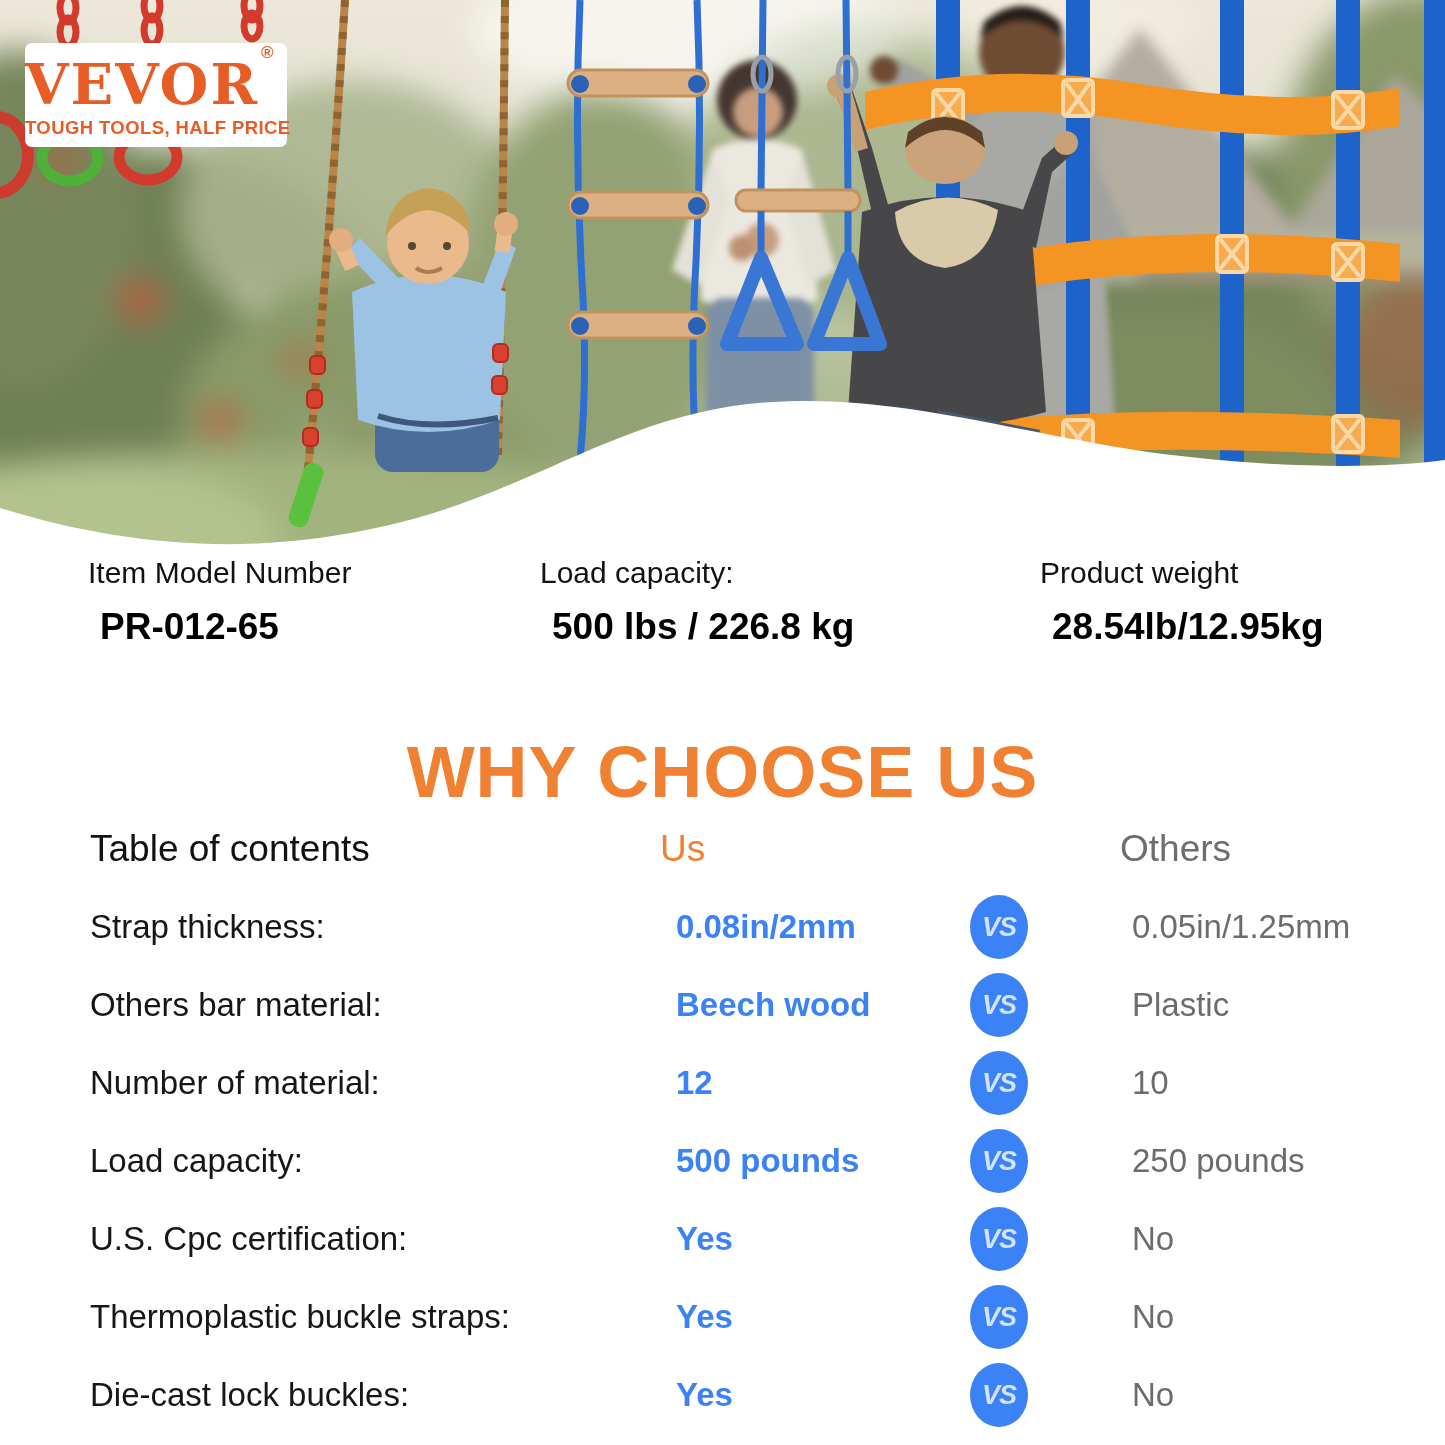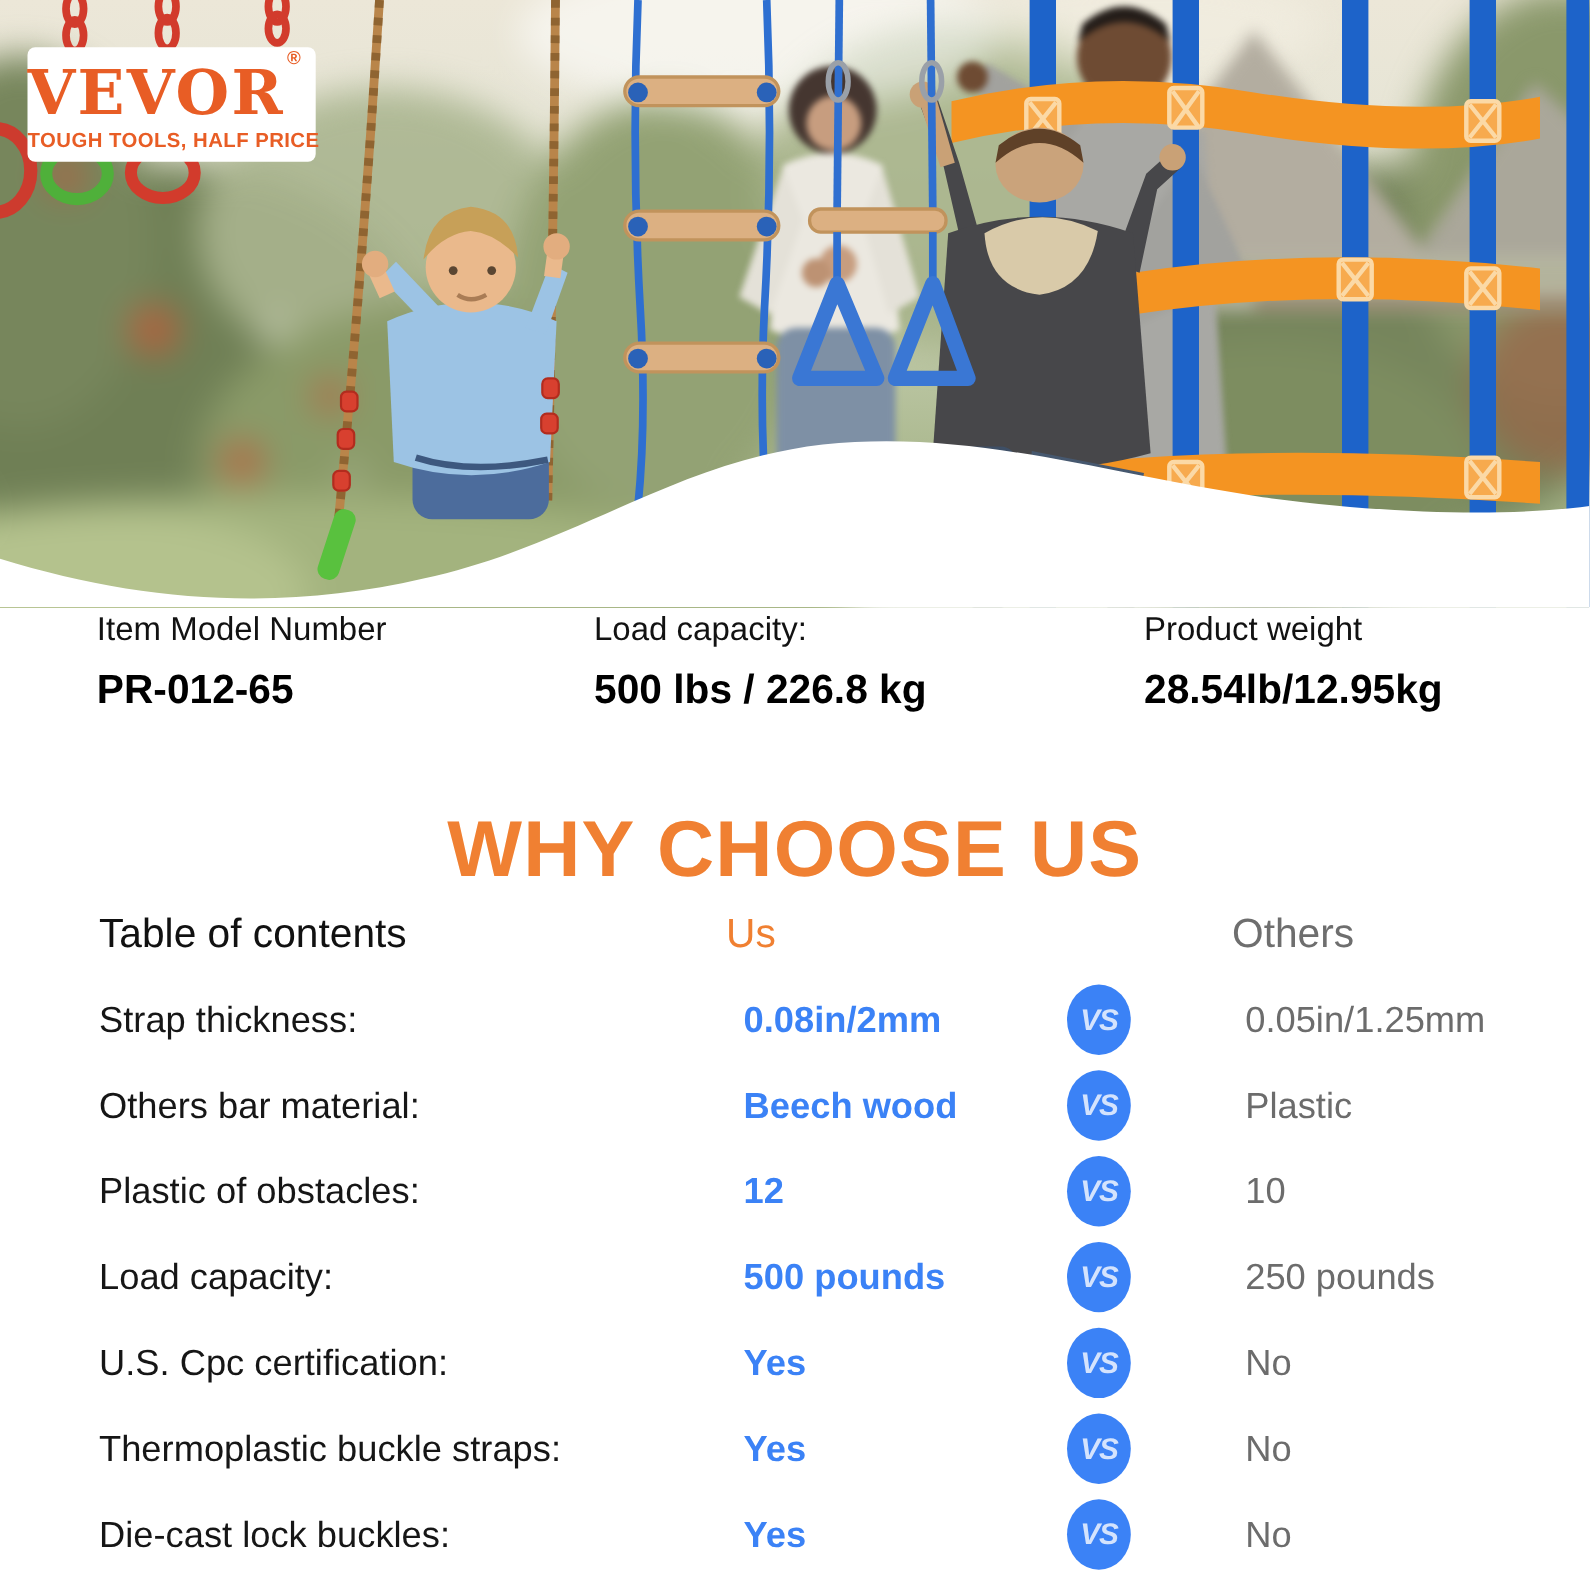--- a/index.html
+++ b/index.html
@@ -26,21 +26,21 @@
     font-family:"DejaVu Serif","Liberation Serif",serif;font-weight:900;
     font-size:56px;line-height:56px;color:#e85d25;letter-spacing:2px;position:relative;
   }
   .logo-word sup{font-size:17px;position:relative;top:-26px;left:2px;font-family:"Liberation Sans",sans-serif;font-weight:700;}
   .logo-tagline{
     font-size:18.5px;font-weight:700;color:#e85d25;letter-spacing:.4px;margin-top:5px;white-space:nowrap;
   }
   
   .spec{position:absolute;top:556px;}
   .spec .lbl{font-size:30px;color:#121212;}
-  .spec .val{font-size:37px;font-weight:700;color:#000;margin-top:16px;}
+  .spec .val{font-size:37px;font-weight:700;color:#000;margin-top:16px;margin-left:12px;}
   .spec1{left:88px;} .spec2{left:540px;} .spec3{left:1040px;}
   
   .why{
     position:absolute;top:690px;left:0;width:1445px;text-align:center;
     font-size:72px;line-height:76px;font-weight:800;color:#f08032;letter-spacing:1px;margin-top:44px;
   }
   
   .cmp{position:absolute;left:90px;top:820px;width:1300px;}
   .cmp-head{position:relative;height:68px;}
   .cmp-head span{position:absolute;top:8px;font-size:37px;font-weight:400;white-space:nowrap;}
@@ -276,21 +276,21 @@
       <span class="vs-badge">VS</span>
       <span class="rothers">0.05in/1.25mm</span>
     </div>
     <div class="cmp-row">
       <span class="rlabel">Others bar material:</span>
       <span class="rus">Beech wood</span>
       <span class="vs-badge">VS</span>
       <span class="rothers">Plastic</span>
     </div>
     <div class="cmp-row">
-      <span class="rlabel">Plastic of obstacles:</span>
+      <span class="rlabel">Number of material:</span>
       <span class="rus">12</span>
       <span class="vs-badge">VS</span>
       <span class="rothers">10</span>
     </div>
     <div class="cmp-row">
       <span class="rlabel">Load capacity:</span>
       <span class="rus">500 pounds</span>
       <span class="vs-badge">VS</span>
       <span class="rothers">250 pounds</span>
     </div>

